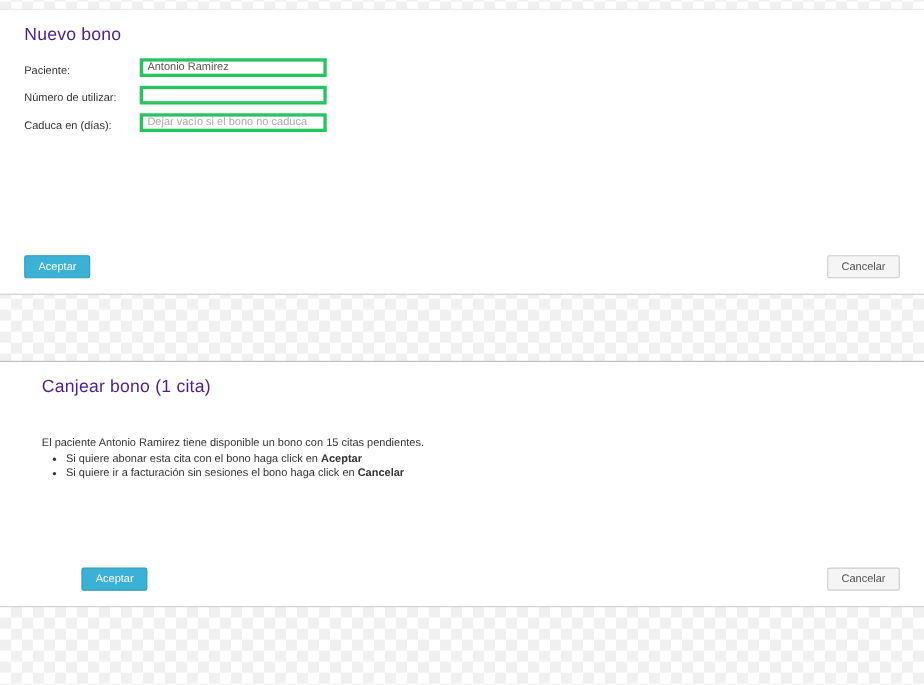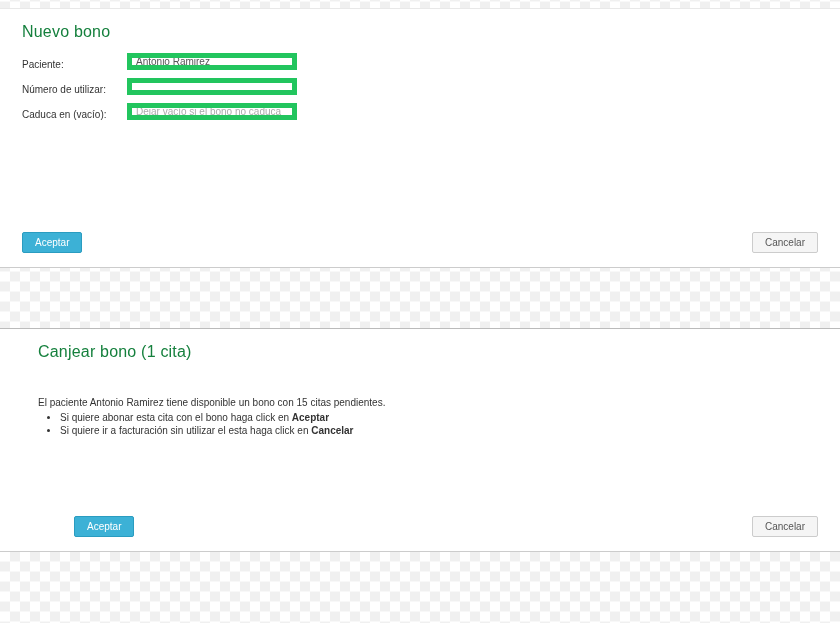--- a/index.html
+++ b/index.html
@@ -31,40 +31,40 @@
     .panel.bottom {
       top: 328px;
       height: 224px;
       border-top: 1px solid #bbb;
       padding-left: 38px;
       padding-right: 22px;
     }
     h2.title {
       font-size: 16px;
       font-weight: 400;
-      color: #15803d;
+      color: #4c1d95;
       margin-bottom: 12px;
       letter-spacing: 0.2px;
     }
     .form-row {
       display: flex;
       align-items: flex-end;
       margin-bottom: 8px;
       font-size: 10px;
       color: #333;
     }
     .form-row label {
       width: 105px;
       font-size: 10px;
       color: #333;
     }
     .form-row input[type="text"] {
       width: 170px;
       height: 17px;
-      border: 5px solid #22c55e;
+      border: 3px solid #22c55e;
       padding: 1px 4px;
       font-size: 10px;
       color: #555;
     }
     .form-row input[type="text"]::placeholder {
       color: #aaa;
     }
     .button-bar {
       position: absolute;
       left: 22px;
@@ -124,41 +124,41 @@
     <input type="text" value="Antonio Ramirez" style="">
   </div>
 
   <div class="form-row">
     <label>Número de utilizar:</label>
     <input type="text" value="" style="">
   </div>
 
 
   <div class="form-row">
-    <label>Caduca en (vacío):</label>
+    <label>Caduca en (días):</label>
     <input type="text" placeholder="Dejar vacío si el bono no caduca" style="">
   </div>
 
   <div class="button-bar">
     <button class="btn btn-primary">Aceptar</button>
     <button class="btn btn-default">Cancelar</button>
   </div>
 </div>
 
 <div class="panel bottom">
   <h2 class="title">Canjear bono (1 cita)</h2>
 
   <p class="intro">El paciente Antonio Ramirez tiene disponible un bono con 15 citas pendientes.</p>
 
   <ul class="options">
     <li>
       <span>Si quiere abonar esta cita con el bono haga click en </span><span class="bold">Aceptar</span>
     </li>
     <li>
-      <span>Si quiere ir a facturación sin utilizar el esta haga click en </span><span class="bold">Cancelar</span>
+      <span>Si quiere ir a facturación sin sesiones el bono haga click en </span><span class="bold">Cancelar</span>
     </li>
   </ul>
 
   <div class="button-bar">
     <button class="btn btn-primary">Aceptar</button>
     <button class="btn btn-default">Cancelar</button>
   </div>
 </div>
 
 </body></html>

